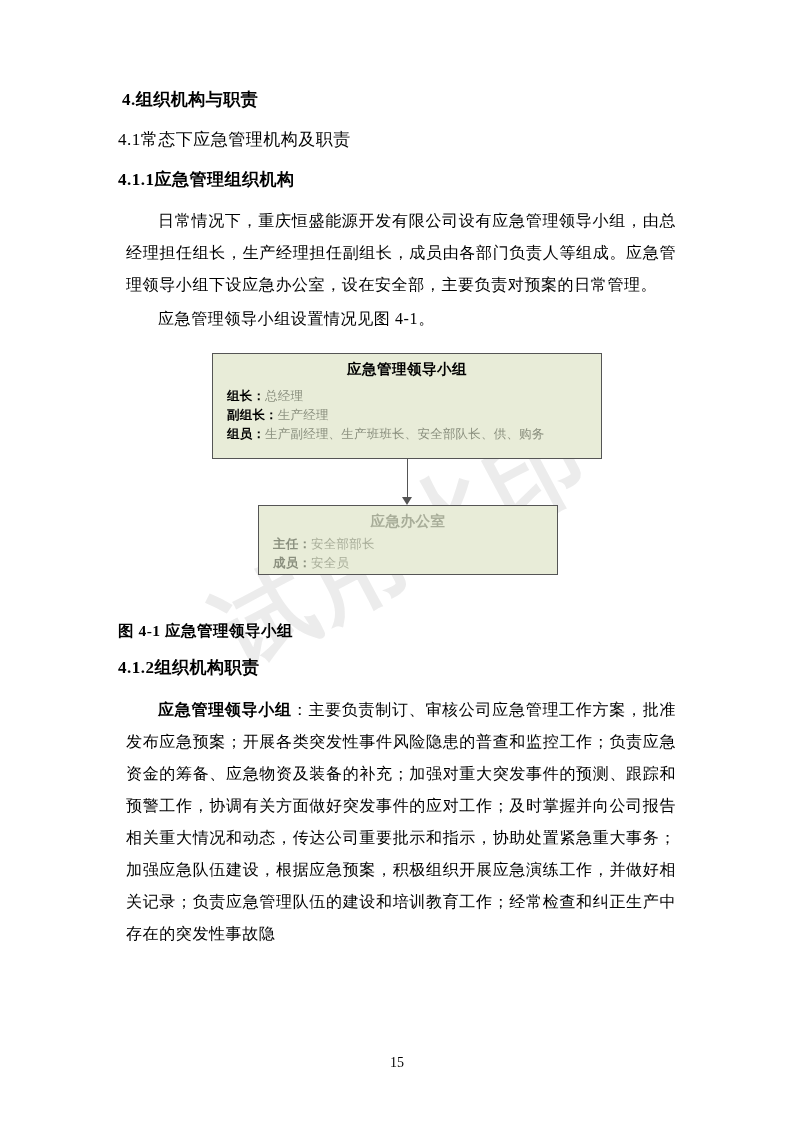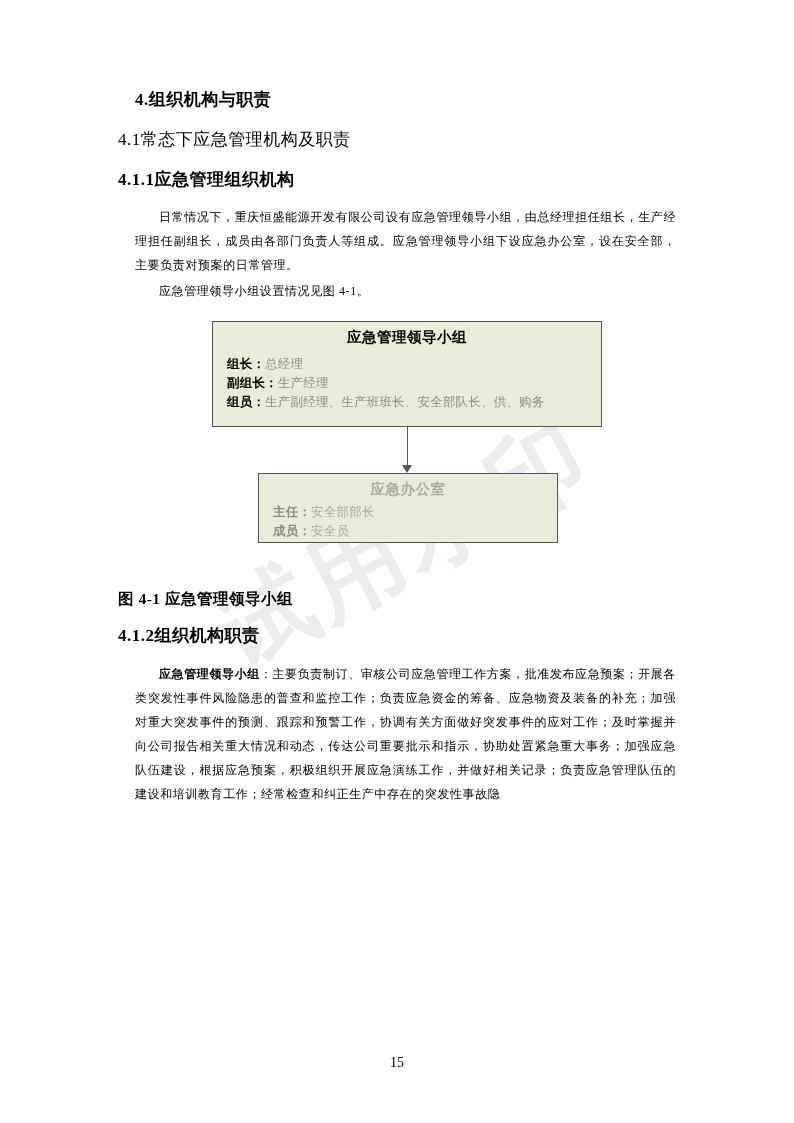--- a/index.html
+++ b/index.html
@@ -20,43 +20,43 @@
     width: 794px;
     height: 1123px;
     box-sizing: border-box;
     padding: 88px 118px 60px 118px;
   }
   
   .h1 {
     font-size: 17px;
     font-weight: bold;
     letter-spacing: 0.5px;
-    margin: 0 0 16px 17px;
+    margin: 0 0 16px 4px;
     line-height: 1.4;
   }
   .h2 {
     font-size: 17px;
     font-weight: normal;
     letter-spacing: 0.5px;
     margin: 0 0 16px 0;
     line-height: 1.4;
   }
   .h3 {
     font-size: 17px;
     font-weight: bold;
     letter-spacing: 0.5px;
     margin: 0 0 14px 0;
     line-height: 1.4;
   }
   .para {
-    font-size: 12px;
+    font-size: 16px;
     line-height: 2.0;
     text-align: justify;
     text-justify: inter-ideograph;
-    margin: 0 0 2px 17px;
+    margin: 0 0 2px 8px;
     text-indent: 2em;
     letter-spacing: 0.6px;
   }
   .para b {
     font-weight: bold;
   }
   
   .figure-wrap {
     position: relative;
     margin-top: 10px;

